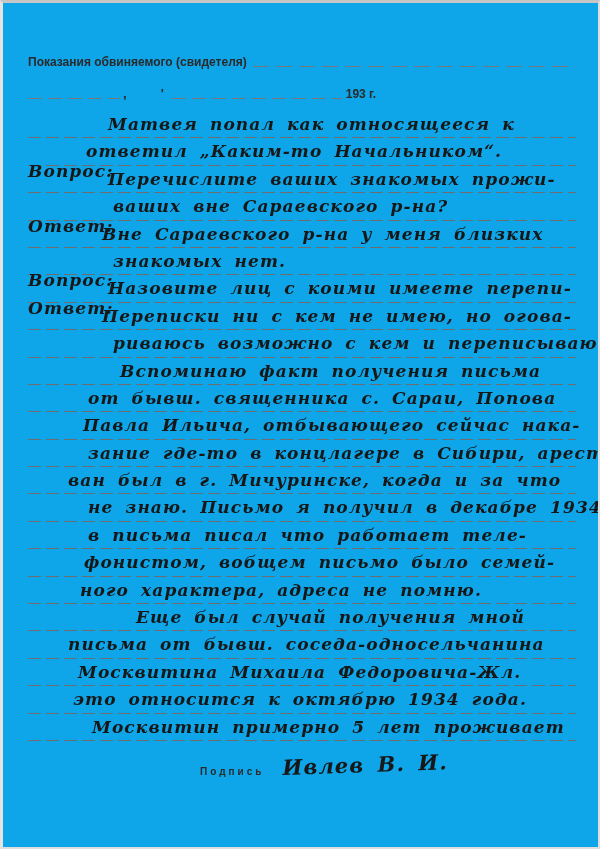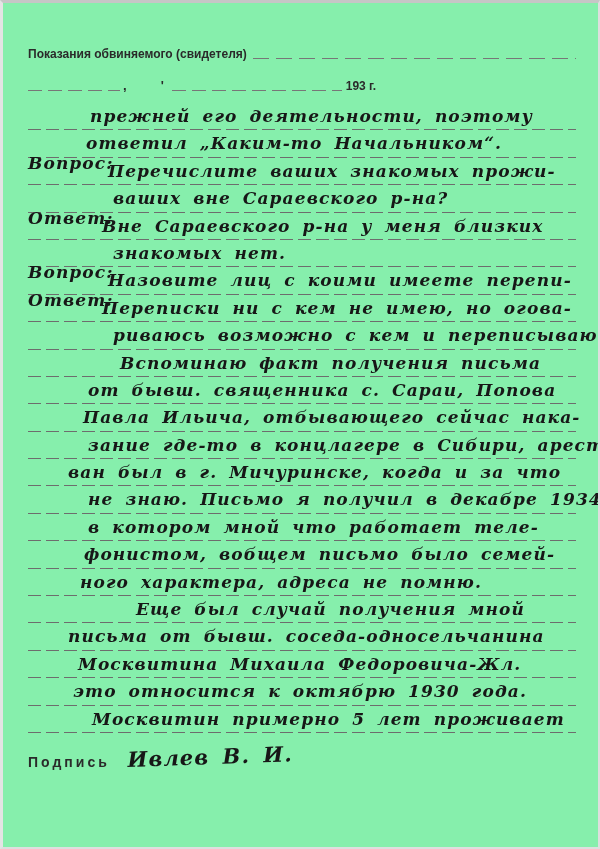--- a/index.html
+++ b/index.html
@@ -1,24 +1,24 @@
 <!DOCTYPE html>
 <html><head>
 <meta charset="utf-8">
 <style>
   html,body{margin:0;padding:0;background:#ffffff;}
   .page{
     position:relative;
     width:600px;height:849px;
     box-sizing:border-box;
-    background:#86efac;
+    background:#0ea5e9;
     border:2px solid #dedede;
     border-top:3px solid #c6c6c6;
     border-left:3px solid #e4e4e4;
-    padding:28px 22px 0 25px;
+    padding:36px 22px 0 25px;
     font-family:"Liberation Sans",sans-serif;
     overflow:hidden;
   }
   
   .printed{
     font-family:"Liberation Sans",sans-serif;
     color:#2a2a2a;
     font-weight:bold;
     font-size:12px;
   }
@@ -68,21 +68,22 @@
     word-spacing:5px;
   }
   .line-label{position:absolute;left:0;bottom:8px;}
   .line-text{display:inline-block;vertical-align:bottom;}
   .signature-row{
     margin-top:14px;
     white-space:nowrap;
   }
   .sig-label{
     display:inline-block;
-    font-size:14px;
+    margin-left:172px;
+    font-size:10px;
     font-weight:bold;
     letter-spacing:3px;
     color:#2a2a2a;
   }
   .sig-value{
     display:inline-block;
     margin-left:14px;
     font-size:21px;
     transform:rotate(-2deg);
     transform-origin:left bottom;
@@ -100,42 +101,42 @@
 
   <div class="date-row">
     <span class="dot-seg seg1"></span>
     <span class="printed date-comma">,</span>
     <span class="printed date-quote">'</span>
     <span class="dot-seg seg2"></span>
     <span class="printed date-year">193 г.</span>
   </div>
 
   <div class="lines" id="manuscript-lines">
-      <div class="rule-line"><span class="hw line-text" style="margin-left: 62px;">прежней его деятельности, поэтому</span></div>
+      <div class="rule-line"><span class="hw line-text" style="margin-left: 80px;">Матвея попал как относящееся к</span></div>
       <div class="rule-line"><span class="hw line-text" style="margin-left: 58px;">ответил „Каким-то Начальником“.</span></div>
       <div class="rule-line"><span class="hw line-label">Вопрос:</span><span class="hw line-text" style="margin-left: 80px;">Перечислите ваших знакомых прожи-</span></div>
       <div class="rule-line"><span class="hw line-text" style="margin-left: 85px;">ваших вне Сараевского р-на?</span></div>
       <div class="rule-line"><span class="hw line-label">Ответ:</span><span class="hw line-text" style="margin-left: 74px;">Вне Сараевского р-на у меня близких</span></div>
       <div class="rule-line"><span class="hw line-text" style="margin-left: 85px;">знакомых нет.</span></div>
       <div class="rule-line"><span class="hw line-label">Вопрос:</span><span class="hw line-text" style="margin-left: 80px;">Назовите лиц с коими имеете перепи-</span></div>
       <div class="rule-line"><span class="hw line-label">Ответ:</span><span class="hw line-text" style="margin-left: 74px;">Переписки ни с кем не имею, но огова-</span></div>
       <div class="rule-line"><span class="hw line-text" style="margin-left: 85px;">риваюсь возможно с кем и переписываюсь.</span></div>
       <div class="rule-line"><span class="hw line-text" style="margin-left: 92px;">Вспоминаю факт получения письма</span></div>
       <div class="rule-line"><span class="hw line-text" style="margin-left: 60px;">от бывш. священника с. Сараи, Попова</span></div>
       <div class="rule-line"><span class="hw line-text" style="margin-left: 55px;">Павла Ильича, отбывающего сейчас нака-</span></div>
       <div class="rule-line"><span class="hw line-text" style="margin-left: 60px;">зание где-то в концлагере в Сибири, аресто-</span></div>
       <div class="rule-line"><span class="hw line-text" style="margin-left: 40px;">ван был в г. Мичуринске, когда и за что</span></div>
       <div class="rule-line"><span class="hw line-text" style="margin-left: 60px;">не знаю. Письмо я получил в декабре 1934 г.</span></div>
-      <div class="rule-line"><span class="hw line-text" style="margin-left: 60px;">в котором мной что работает теле-</span></div>
+      <div class="rule-line"><span class="hw line-text" style="margin-left: 60px;">в письма писал что работает теле-</span></div>
       <div class="rule-line"><span class="hw line-text" style="margin-left: 56px;">фонистом, вобщем письмо было семей-</span></div>
       <div class="rule-line"><span class="hw line-text" style="margin-left: 52px;">ного характера, адреса не помню.</span></div>
       <div class="rule-line"><span class="hw line-text" style="margin-left: 108px;">Еще был случай получения мной</span></div>
       <div class="rule-line"><span class="hw line-text" style="margin-left: 40px; text-align: right;">письма от бывш. соседа-односельчанина</span></div>
       <div class="rule-line"><span class="hw line-text" style="margin-left: 50px;">Москвитина Михаила Федоровича-Жл.</span></div>
-      <div class="rule-line"><span class="hw line-text" style="margin-left: 45px;">это относится к октябрю 1930 года.</span></div>
+      <div class="rule-line"><span class="hw line-text" style="margin-left: 45px;">это относится к октябрю 1934 года.</span></div>
       <div class="rule-line"><span class="hw line-text" style="margin-left: 64px;">Москвитин примерно 5 лет проживает</span></div>
     </div>
 
   <div class="signature-row">
     <span class="sig-label">Подпись</span>
     <span class="hw sig-value">Ивлев В. И.</span>
   </div>
 
 </div>
 

